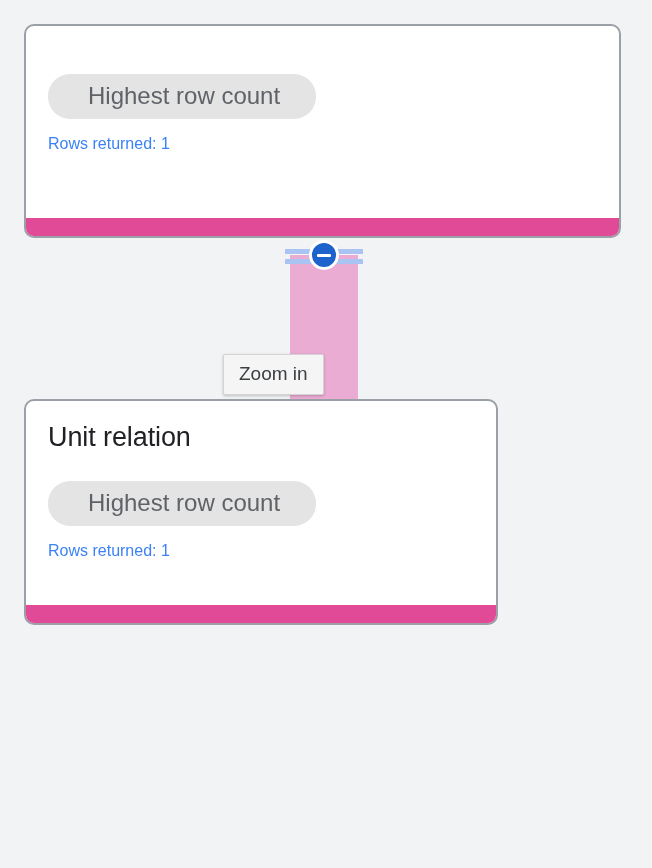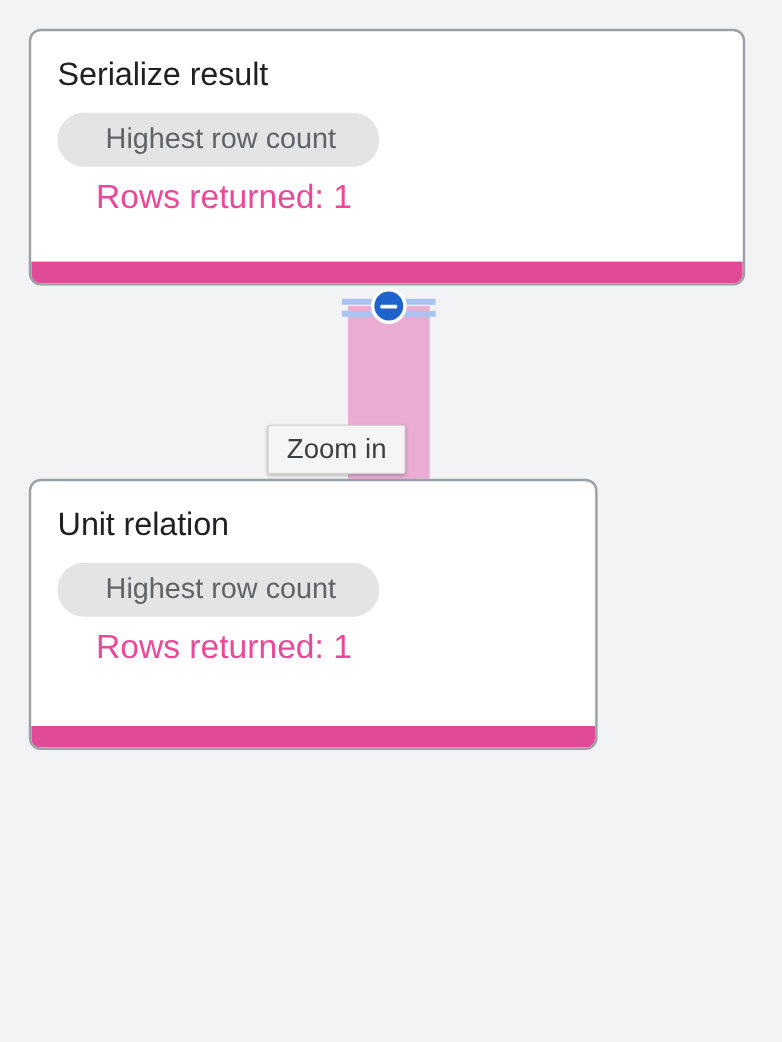--- a/index.html
+++ b/index.html
@@ -55,37 +55,36 @@
     font-size: 27px;
     line-height: 32px;
     color: #202124;
     font-weight: 400;
     letter-spacing: -0.1px;
     white-space: nowrap;
   }
 
   .badge-pill {
     display: inline-block;
-    margin-top: 16px;
+    margin-top: 28px;
     background: #e4e4e4;
     color: #5f6368;
     border-radius: 22px;
     font-size: 24px;
     line-height: 28px;
     padding: 8px 36px 9px 40px;
     white-space: nowrap;
   }
 
   .node-meta {
     margin-top: 11px;
-    font-size: 28px;
+    font-size: 16px;
     line-height: 28px;
-    color: #ec4899;
-    white-space: nowrap;
-    margin-left: 32px;
+    color: #3b82f6;
+    white-space: nowrap;
   }
 
   .node-accent {
     flex: 0 0 auto;
     height: 18px;
     background: #e04a96;
   }
 
   
   .edge-connector {
@@ -148,38 +147,37 @@
   }
 
   
   .tooltip {
     position: absolute;
     left: 223px;
     top: 354px;
     background: #f5f5f5;
     border: 1px solid #d4d4d4;
     color: #3c4043;
-    font-size: 23px;
+    font-size: 19px;
     line-height: 24px;
     padding: 7px 15px 8px 15px;
     border-radius: 2px;
     box-shadow: 0 1px 3px rgba(0,0,0,0.22);
     white-space: nowrap;
   }
 </style>
 </head>
 <body>
 
 <div class="graph-canvas">
 
   <div class="edge-connector"></div>
 
   <div class="node-card top">
     <div class="node-body">
-      <div class="node-title">Serialize result</div>
       <div class="badge-pill">Highest row count</div>
       <div class="node-meta">Rows returned: 1</div>
     </div>
     <div class="node-accent"></div>
   </div>
 
   <div class="node-card bottom">
     <div class="node-body">
       <div class="node-title">Unit relation</div>
       <div class="badge-pill">Highest row count</div>

